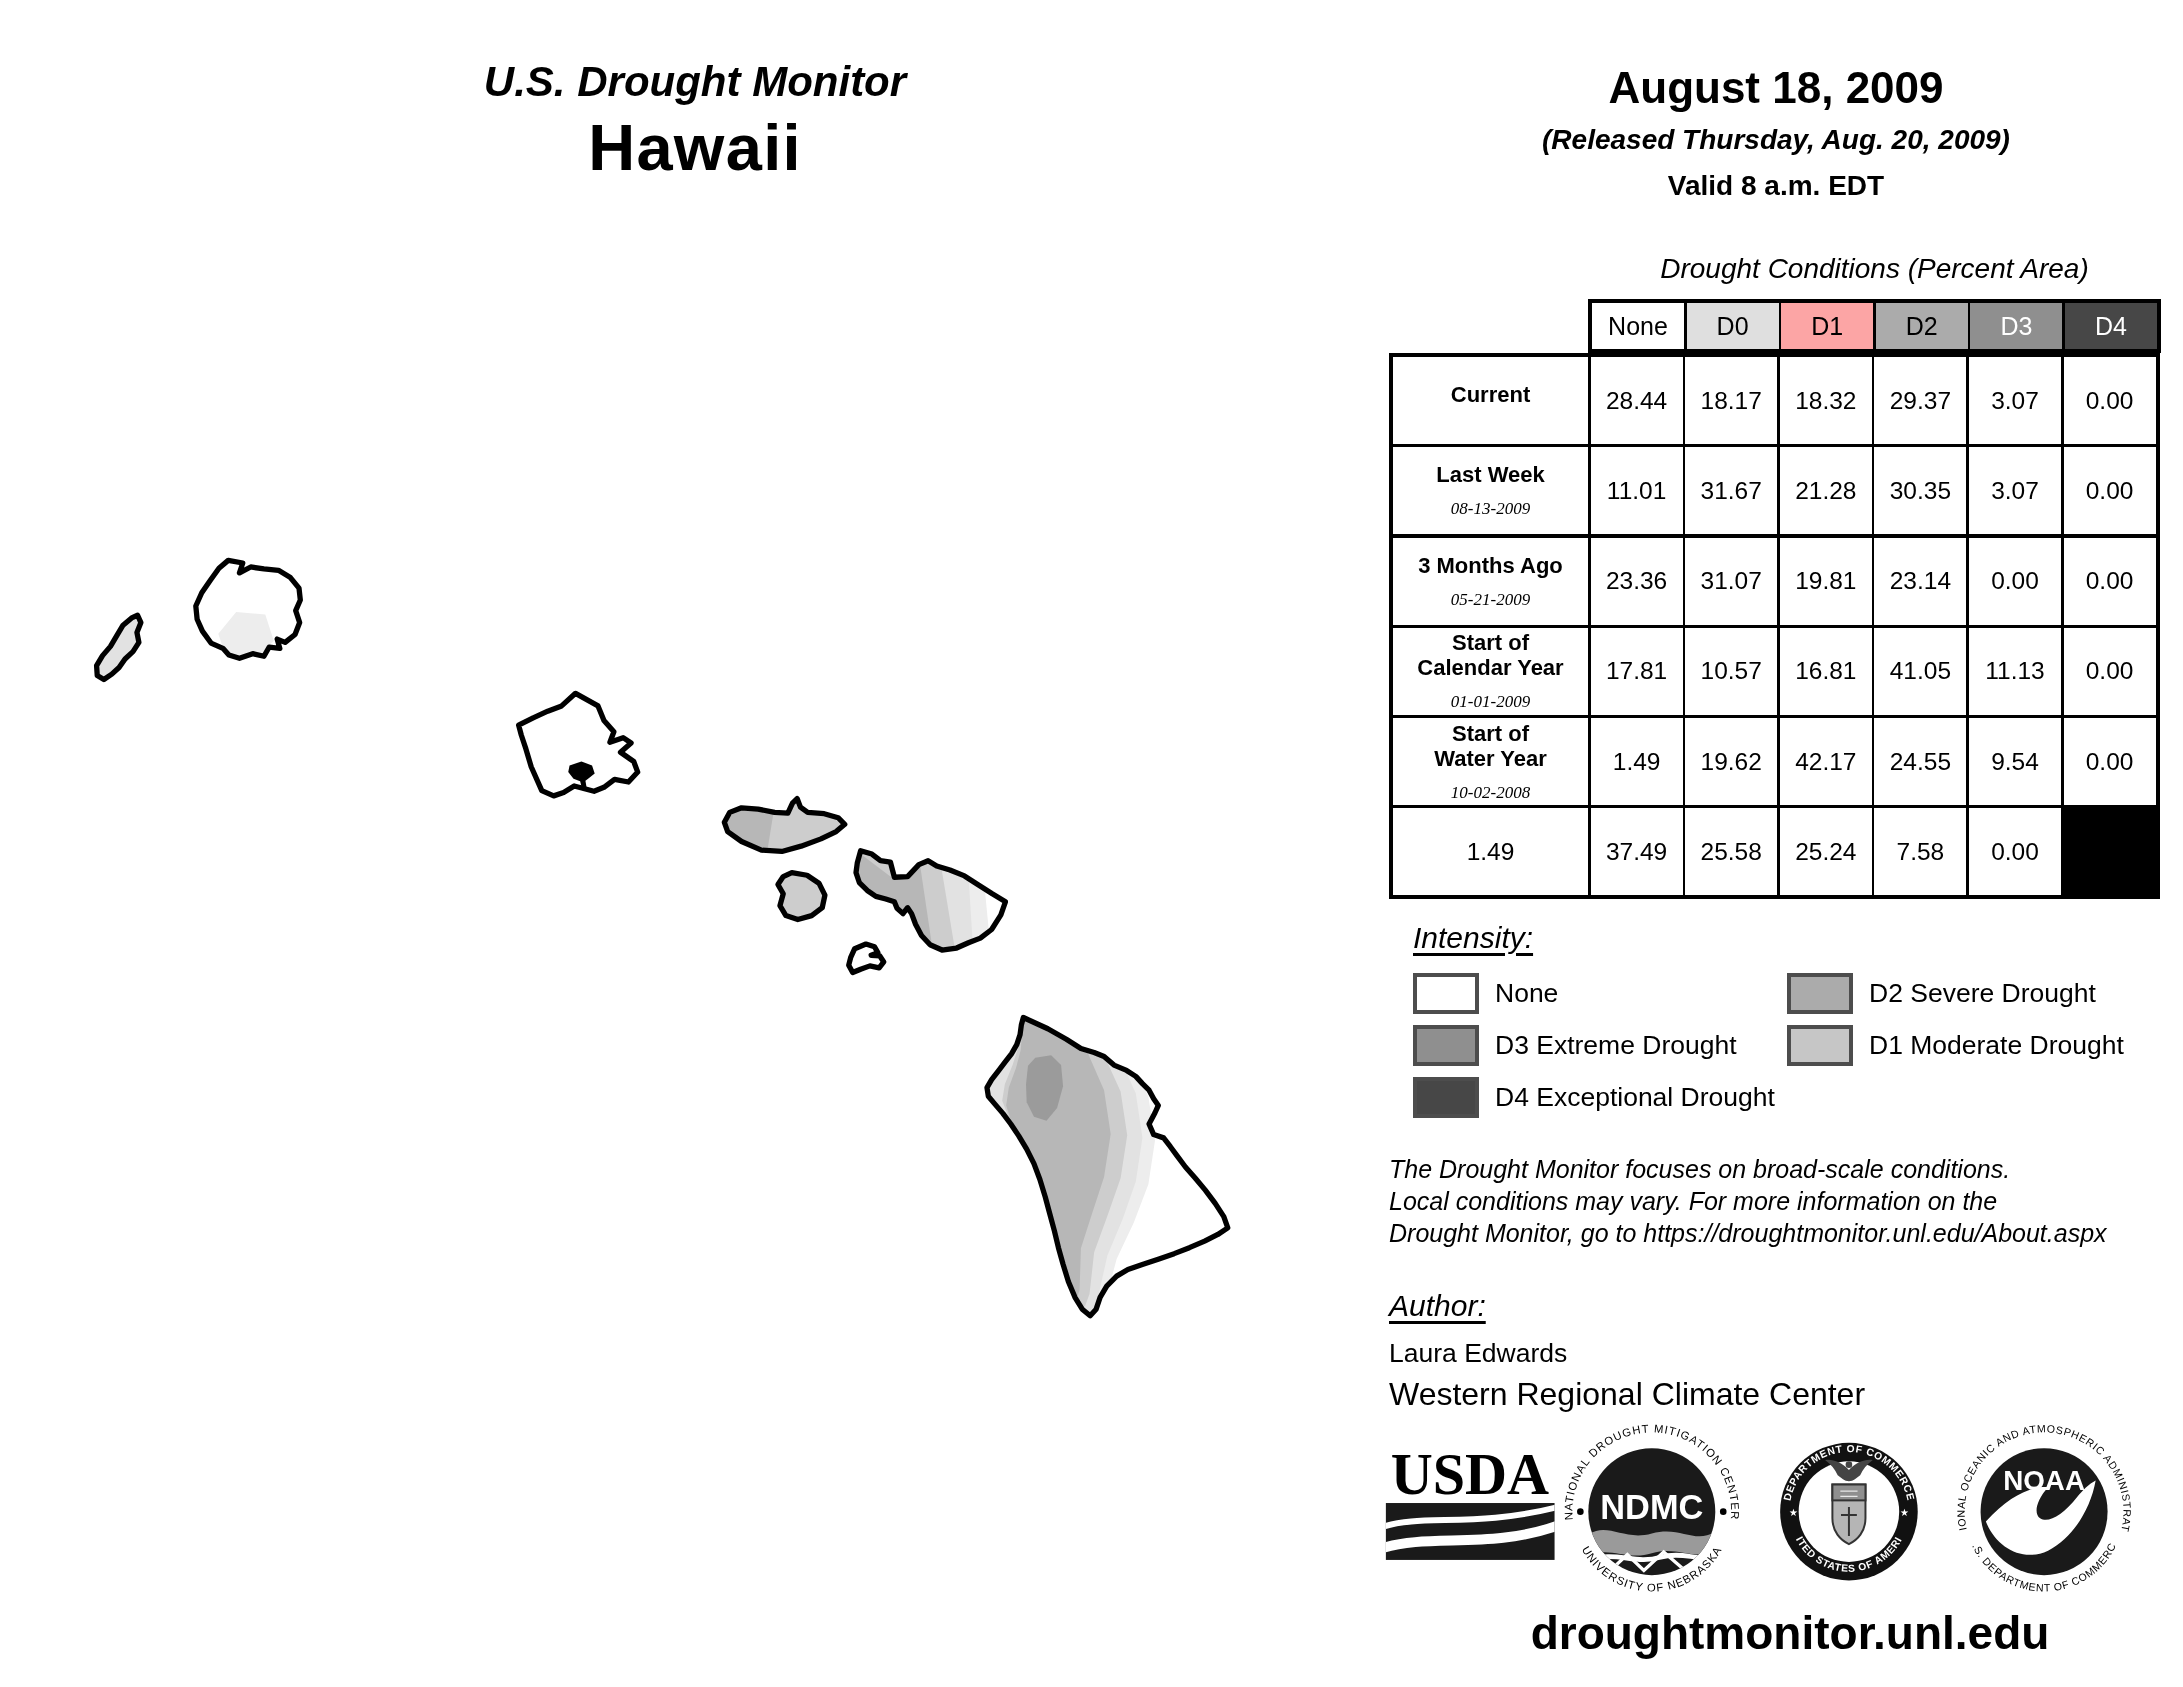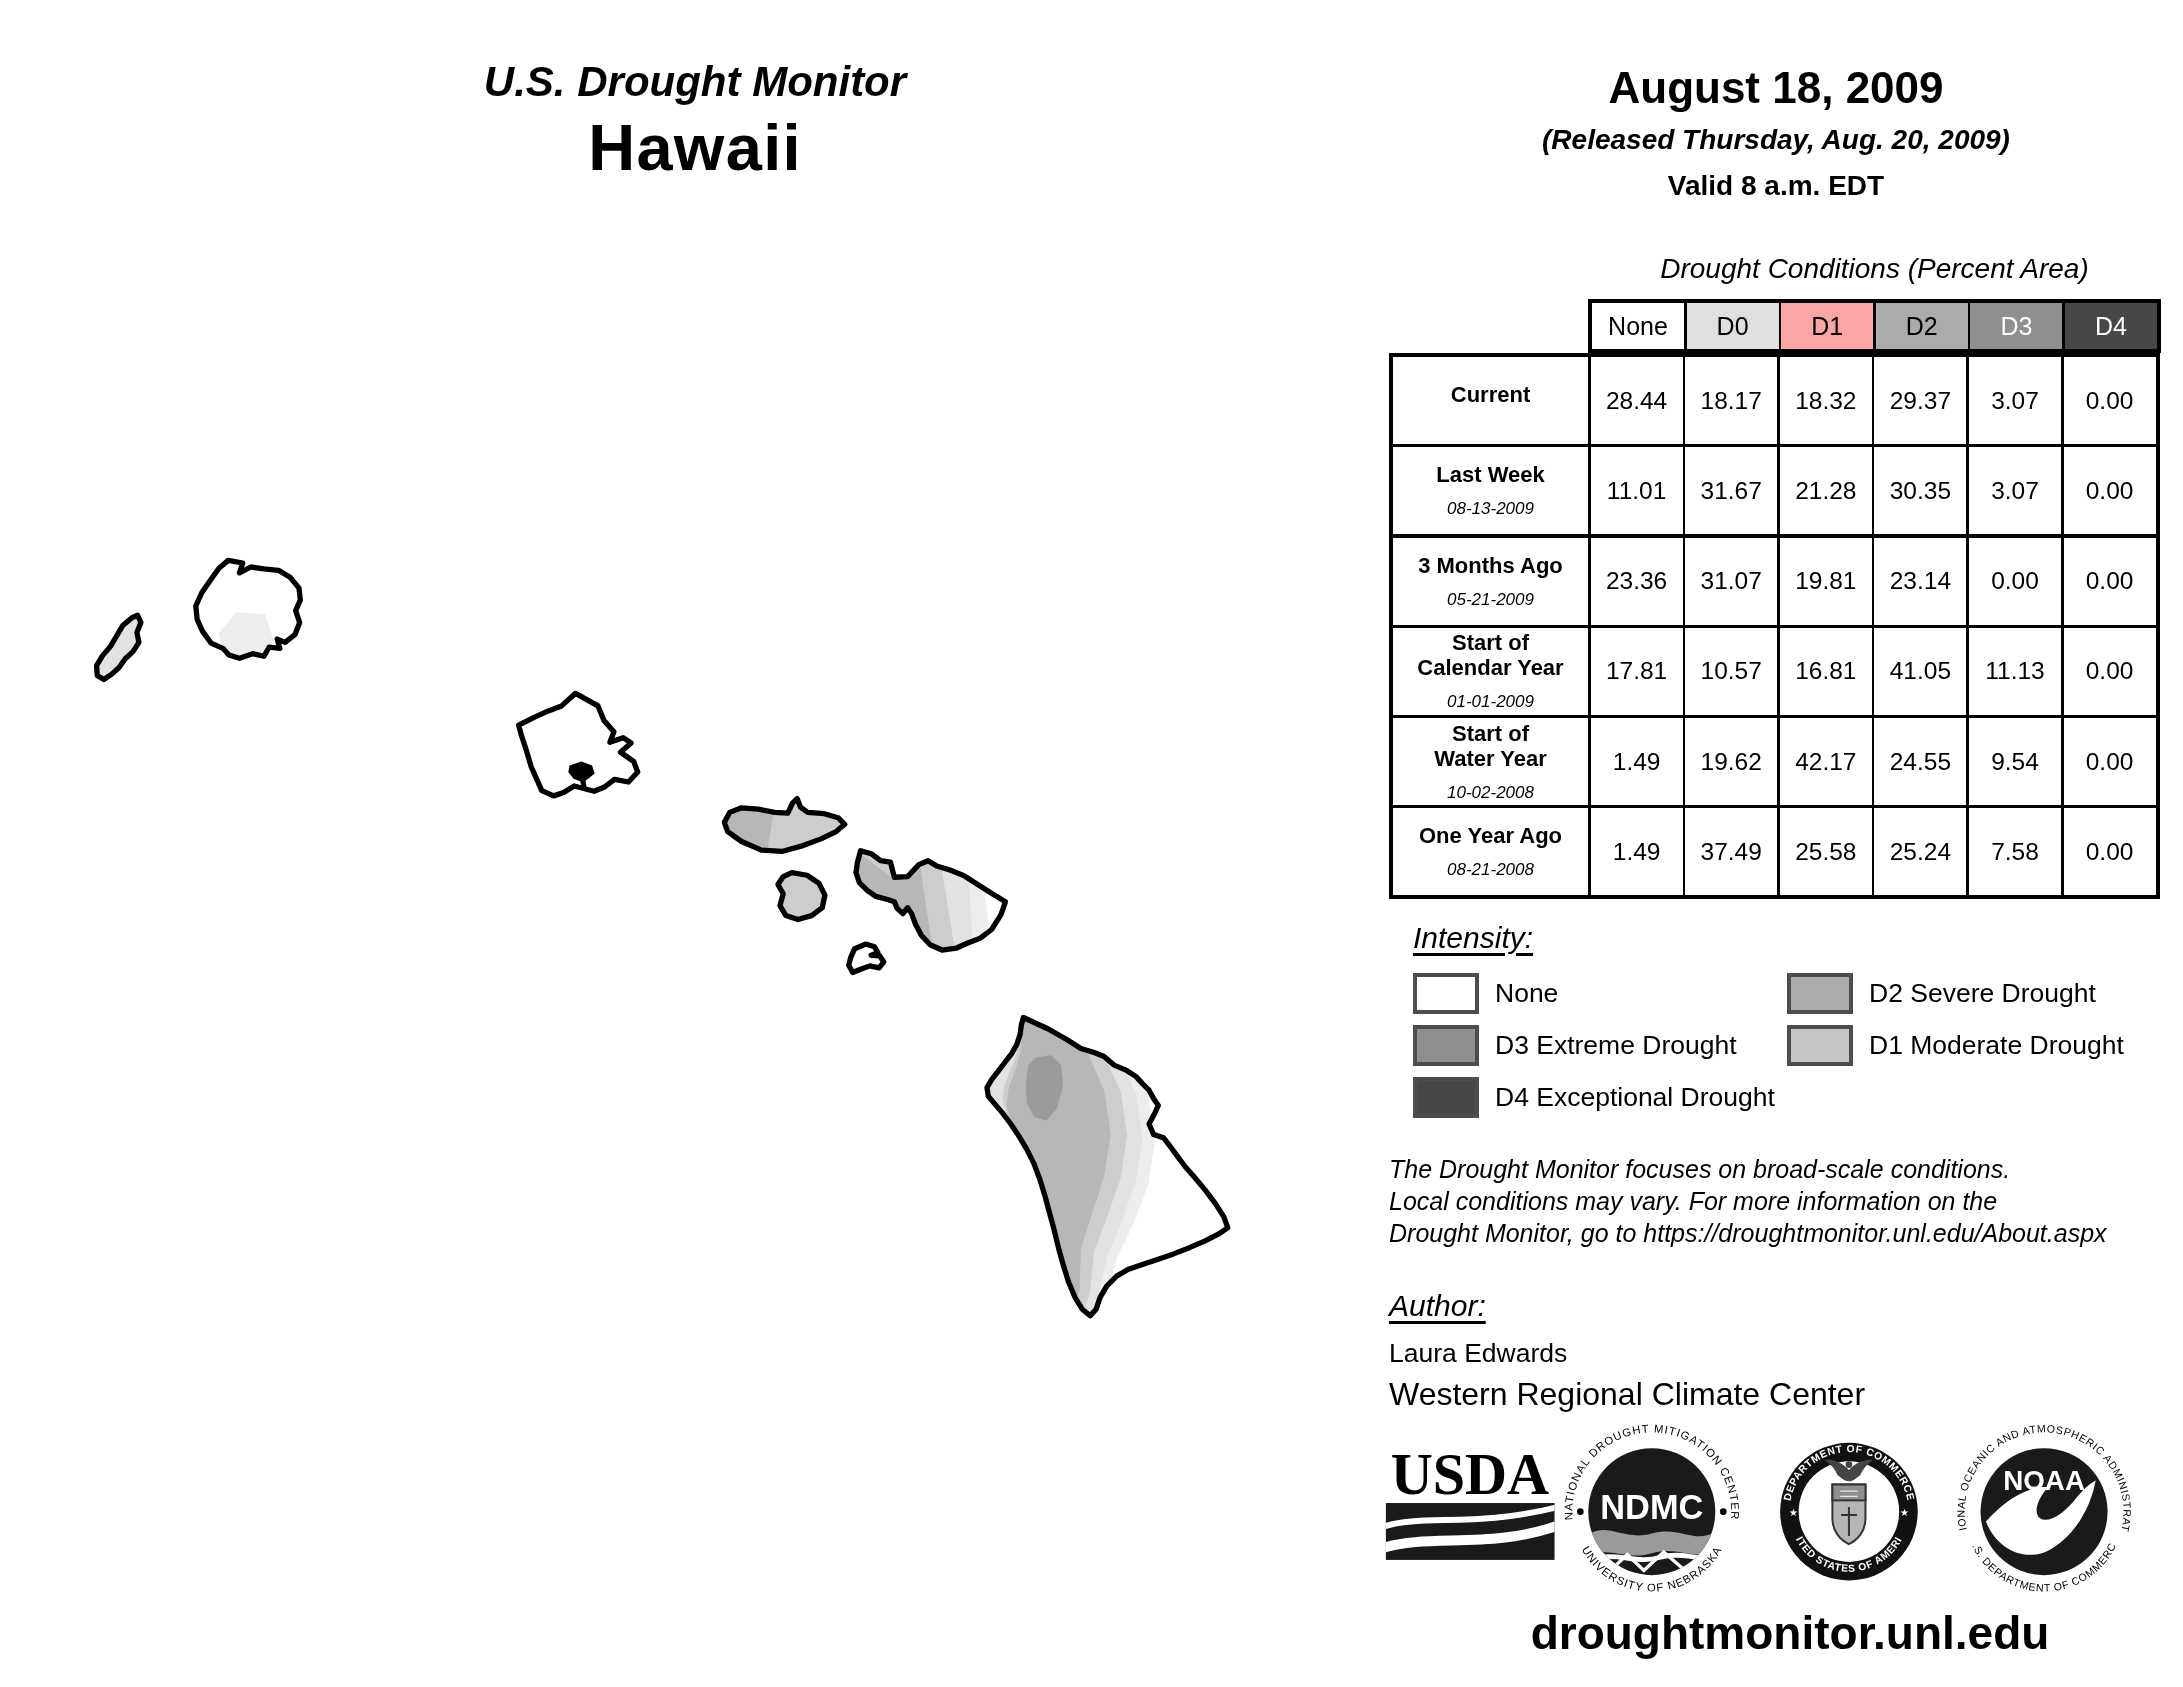--- a/index.html
+++ b/index.html
@@ -19,21 +19,21 @@
   .tbl-head{left:1588px;top:299px;display:grid;grid-template-columns:repeat(6,92px);
             gap:2.6px;padding:4px;background:#000;}
   .tbl-head .hc{height:46px;display:flex;align-items:center;justify-content:center;
                 font-size:25px;background:#fff;}
   .hc.lt{color:#fff;}
   .tbl-body{left:1389px;top:353px;display:grid;grid-template-columns:195px repeat(6,92px);
             grid-auto-rows:87px;gap:3.3px 2.6px;padding:4px;background:#000;}
   .tbl-body .lc{background:#fff;display:flex;flex-direction:column;align-items:center;
                 justify-content:center;text-align:center;padding:0 5.3px;}
   .tbl-body .lc .ln{font-size:22px;font-weight:bold;line-height:25px;}
-  .tbl-body .lc .dt{font-size:17px;font-style:italic;margin-top:12px;}
+  .tbl-body .lc .dt{font-size:17px;font-style:italic;margin-top:12px;font-family:Liberation Serif, serif;}
   .tbl-body .vc{background:#fff;display:flex;align-items:center;justify-content:center;font-size:24.5px;}
   
   .leg-title{left:1413px;top:921px;font-size:30px;font-style:italic;
              text-decoration:underline;text-decoration-thickness:2.6px;text-underline-offset:5.3px;}
   .legend{left:1413px;top:967px;width:767px;display:grid;grid-template-columns:374px 394px;
           grid-auto-rows:52px;align-items:center;}
   .leg-item{display:flex;align-items:center;}
   .leg-sw{width:66px;height:41px;border:4.6px solid #4d4d4d;box-sizing:border-box;flex:none;}
   .leg-lb{font-size:26.5px;margin-left:16px;white-space:nowrap;}
   
@@ -278,24 +278,20 @@
       <div class="ln">Water Year</div>
       <div class="dt">10-02-2008</div>
     </div>
     <div class="vc">1.49</div>
     <div class="vc">19.62</div>
     <div class="vc">42.17</div>
     <div class="vc">24.55</div>
     <div class="vc">9.54</div>
     <div class="vc">0.00</div>
 
-    <div class="lc">
-      <div class="ln">One Year Ago</div>
-      <div class="dt">08-21-2008</div>
-    </div>
     <div class="vc">1.49</div>
     <div class="vc">37.49</div>
     <div class="vc">25.58</div>
     <div class="vc">25.24</div>
     <div class="vc">7.58</div>
     <div class="vc">0.00</div>
   </div>
 
   <div class="abs leg-title">Intensity:</div>
   <div class="abs legend">

